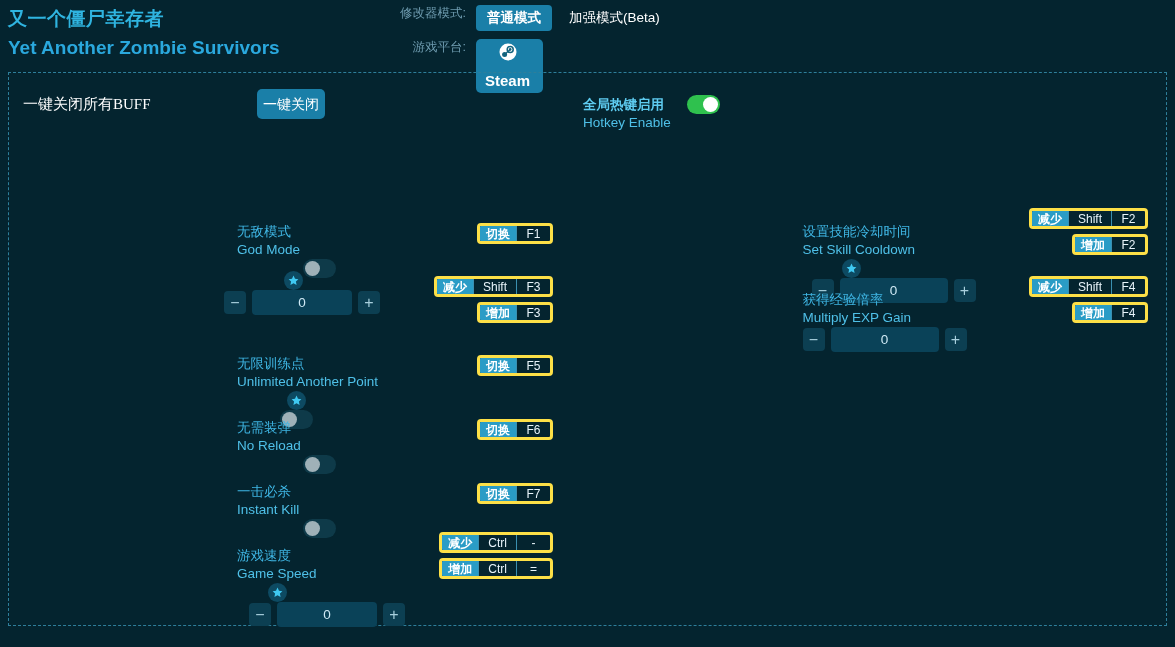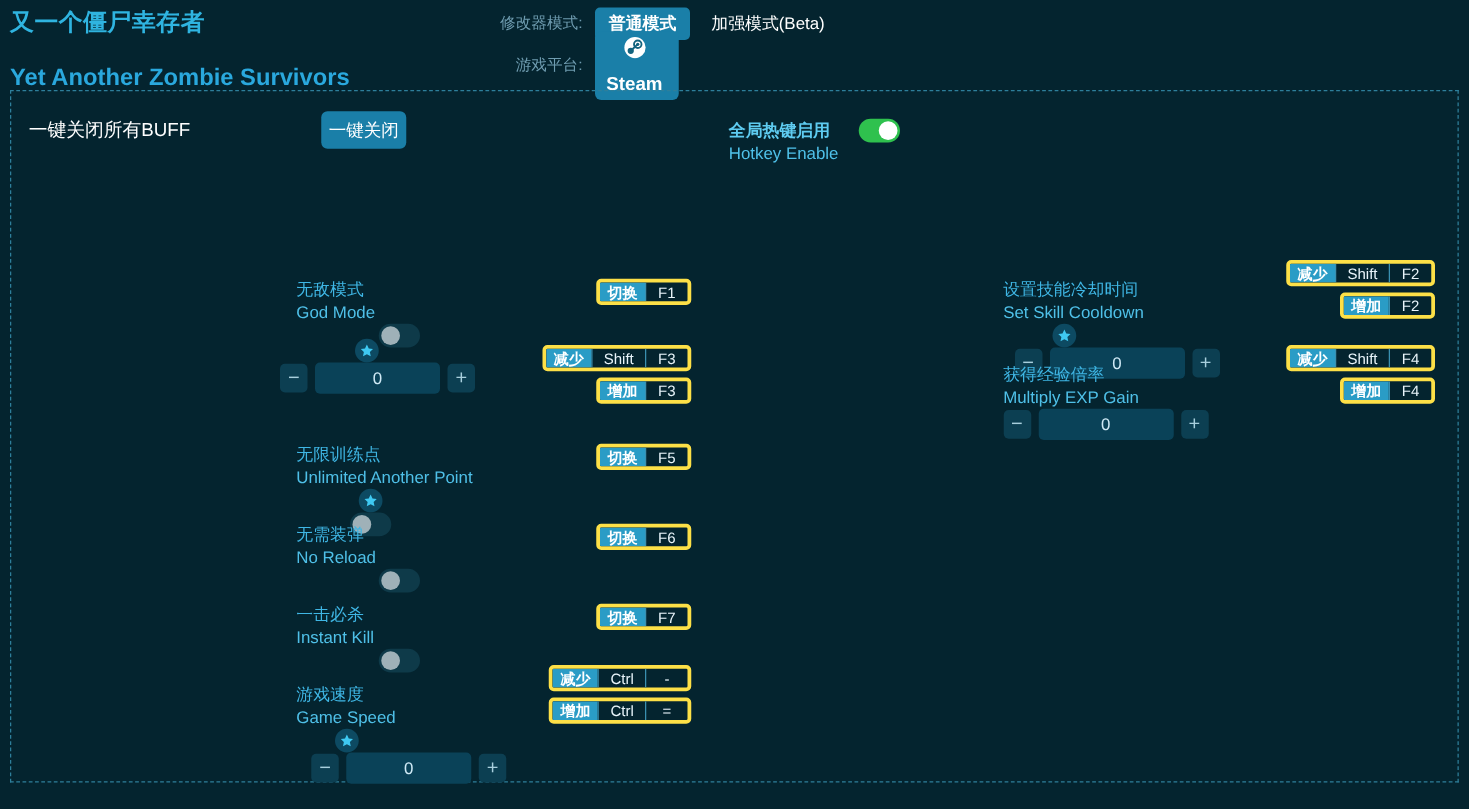--- a/index.html
+++ b/index.html
@@ -29,32 +29,32 @@
     font-weight: bold;
     color: #2fb4e0;
     line-height: 26px;
     letter-spacing: .5px;
   }
   .title-en {
     font-size: 19px;
     font-weight: bold;
     color: #2aa8dd;
     line-height: 26px;
-    margin-top: 18px;
+    margin-top: 3px;
   }
 
   .header-right {
     position: absolute;
     right: 371px;
     top: 5px;
     width: 420px;
   }
   .hdr-row {
     display: flex;
-    align-items: center;
+    align-items: flex-start;
     height: 27px;
     margin-bottom: 7px;
   }
   .hdr-label {
     font-size: 12.5px;
     color: #6f9cb0;
     width: 92px;
     text-align: right;
     padding-right: 10px;
     white-space: nowrap;
@@ -261,20 +261,21 @@
     width: 100%;
     height: 62px;
     display: flex;
     align-items: center;
   }
   .buff-label {
     padding-left: 14px;
     font-size: 15px;
     color: #ffffff;
     white-space: nowrap;
+    font-family: Liberation Serif, serif;
   }
   .buff-btn {
     position: absolute;
     left: 248px;
     background: #1a7fa8;
     color: #ffffff;
     font-size: 14px;
     border-radius: 5px;
     padding: 7px 6px;
     line-height: 16px;

